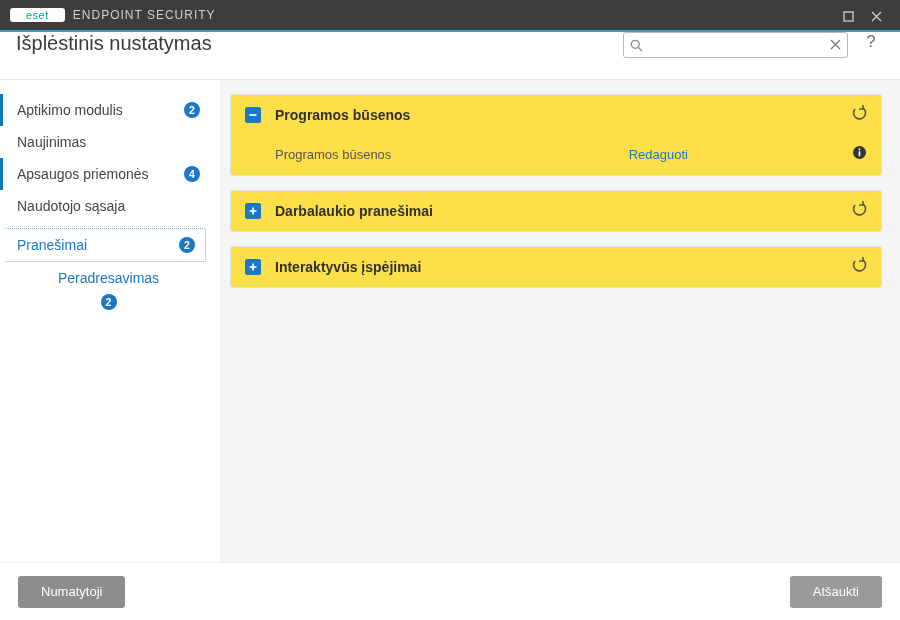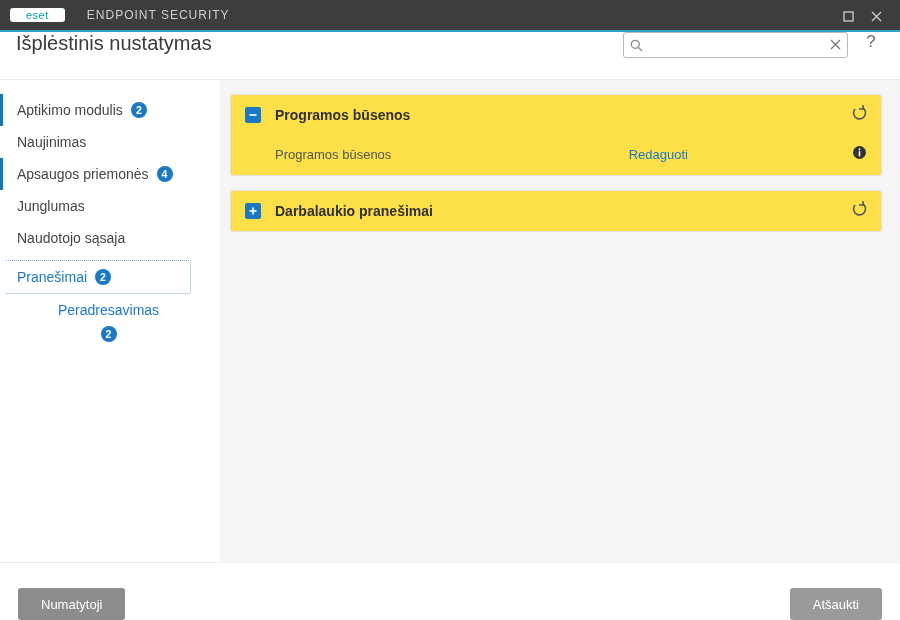--- a/index.html
+++ b/index.html
@@ -10,21 +10,21 @@
     height: 30px; background: #3d3d3d; color: #d9d9d9;
     display: flex; align-items: center; padding: 0 10px; font-size: 12px;
   }
   .titlebar .brand {
     display: flex; align-items: center; gap: 8px; letter-spacing: 1px;
   }
   .titlebar .brand .logo {
     background: #fff; color: #00a2a8; font-weight: 400; font-size: 11px;
     padding: 1px 16px; border-radius: 3px; letter-spacing: 0.5px;
   }
-  .titlebar .brand .product { color: #cfcfcf; font-size: 12px; letter-spacing: 1px; margin-left: 14px; }
+  .titlebar .brand .product { color: #cfcfcf; font-size: 12px; letter-spacing: 1px; }
   .titlebar .spacer { flex: 1; }
   .titlebar .winbtn { width: 28px; text-align: center; color: #cfcfcf; cursor: pointer; font-size: 13px; }
   .titlebar .winbtn svg { vertical-align: middle; }
 
   
   .accent { height: 2px; background: #2ea3c9; }
 
   
   .header {
     height: 48px; display: flex; align-items: flex-start; padding: 0 18px 0 16px;
@@ -46,26 +46,27 @@
 
   
   .body { display: flex; height: calc(620px - 30px - 2px - 48px - 58px); }
   .sidebar {
     width: 220px; padding: 14px 10px 14px 0; font-size: 14px; color: #454545;
   }
   .sidebar .item, .sidebar .subitem {
     display: flex; align-items: center; gap: 8px;
     padding: 8px 10px 8px 14px; cursor: pointer; position: relative;
     border-left: 3px solid transparent;
+    justify-content: space-between;
   }
   .sidebar .item.selected { border-left-color: #0f78b8; }
   .sidebar .subitem { padding-left: 14px; margin-top: 0; }
   .sidebar .subitem.active {
     color: #1a78c7; border: 1px dotted #7fa9d0; border-left: 3px solid transparent; border-radius: 2px;
-    margin-left: 4px; margin-right: 19px; padding-left: 10px;
+    margin-left: 4px; margin-right: 4px; padding-left: 10px;
   }
   .sidebar .subitem.link { color: #1a78c7; flex-direction: column; }
   .badge {
     background: #1a78c7; color: #fff; font-size: 10.5px; font-weight: 600;
     border-radius: 8px; min-width: 16px; height: 16px; line-height: 16px;
     text-align: center; padding: 0 4px; display: inline-block;
   }
 
   
   .main { flex: 1; padding: 14px 18px 14px 10px; background: #f5f5f5; }
@@ -89,21 +90,21 @@
     display: flex; align-items: center; padding: 10px 14px 12px 44px;
     font-size: 13px; color: #555; gap: 14px;
   }
   .panel-body .label { flex: 0 0 auto; }
   .panel-body .bspacer { flex: 1; }
   .panel-body .action { color: #1a78c7; cursor: pointer; margin-right: 150px; text-align: center; }
   .panel-body .info { cursor: pointer; color: #333; }
 
   
   .footer {
-    height: 58px; display: flex; align-items: flex-end; padding: 0 18px;
+    height: 58px; display: flex; align-items: center; padding: 0 18px;
     gap: 24px; background: #fff; border-top: 1px solid #eee;
   }
   .footer .fspacer { flex: 1; }
   .btn {
     height: 32px; padding: 0 22px; border-radius: 3px; font-size: 13px;
     border: 1px solid transparent; cursor: pointer; display: inline-flex;
     align-items: center; gap: 6px; color: #fff;
   }
   .btn.gray { background: #8c8c8c; }
   .btn.gray2 { background: #9a9a9a; }
@@ -157,23 +158,20 @@
       <span class="badge">2</span>
     </div>
     <div class="item">
       <span>Naujinimas</span>
     </div>
     <div class="item selected">
       <span>Apsaugos priemonės</span>
       <span class="badge">4</span>
     </div>
     <div class="item">
-      <span>Junglumas</span>
-    </div>
-    <div class="item">
       <span>Naudotojo sąsaja</span>
     </div>
     <div style="height:6px"></div>
     <div class="subitem active">
       <span>Pranešimai</span>
       <span class="badge">2</span>
     </div>
     <div class="subitem link">
       <span>Peradresavimas</span>
       <span class="badge">2</span>
@@ -224,20 +222,38 @@
         <span class="phspacer"></span>
         <span class="revert">
           <svg width="16" height="16" viewBox="0 0 16 16">
               <path d="M12 3 A6 6 0 1 1 4 4" fill="none" stroke="#555" stroke-width="1.6"></path>
               <path d="M12 0 L12 4 L8 4" fill="none" stroke="#555" stroke-width="1.6"></path>
             </svg>
         </span>
       </div>
     </div>
 
+    <div class="panel">
+      <div class="panel-head">
+        <span class="toggle">
+          <svg width="10" height="10" viewBox="0 0 10 10">
+              <rect x="1.5" y="4.2" width="7" height="1.6" fill="#fff"></rect>
+              <rect x="4.2" y="1.5" width="1.6" height="7" fill="#fff"></rect>
+            </svg>
+        </span>
+        <span class="title">Interaktyvūs įspėjimai</span>
+        <span class="phspacer"></span>
+        <span class="revert">
+          <svg width="16" height="16" viewBox="0 0 16 16">
+              <path d="M12 3 A6 6 0 1 1 4 4" fill="none" stroke="#555" stroke-width="1.6"></path>
+              <path d="M12 0 L12 4 L8 4" fill="none" stroke="#555" stroke-width="1.6"></path>
+            </svg>
+        </span>
+      </div>
+    </div>
 
   </div>
 </div>
 
 <div class="footer">
   <button class="btn gray">
     <span>Numatytoji</span>
   </button>
   <div class="fspacer"></div>
   <button class="btn gray2">

